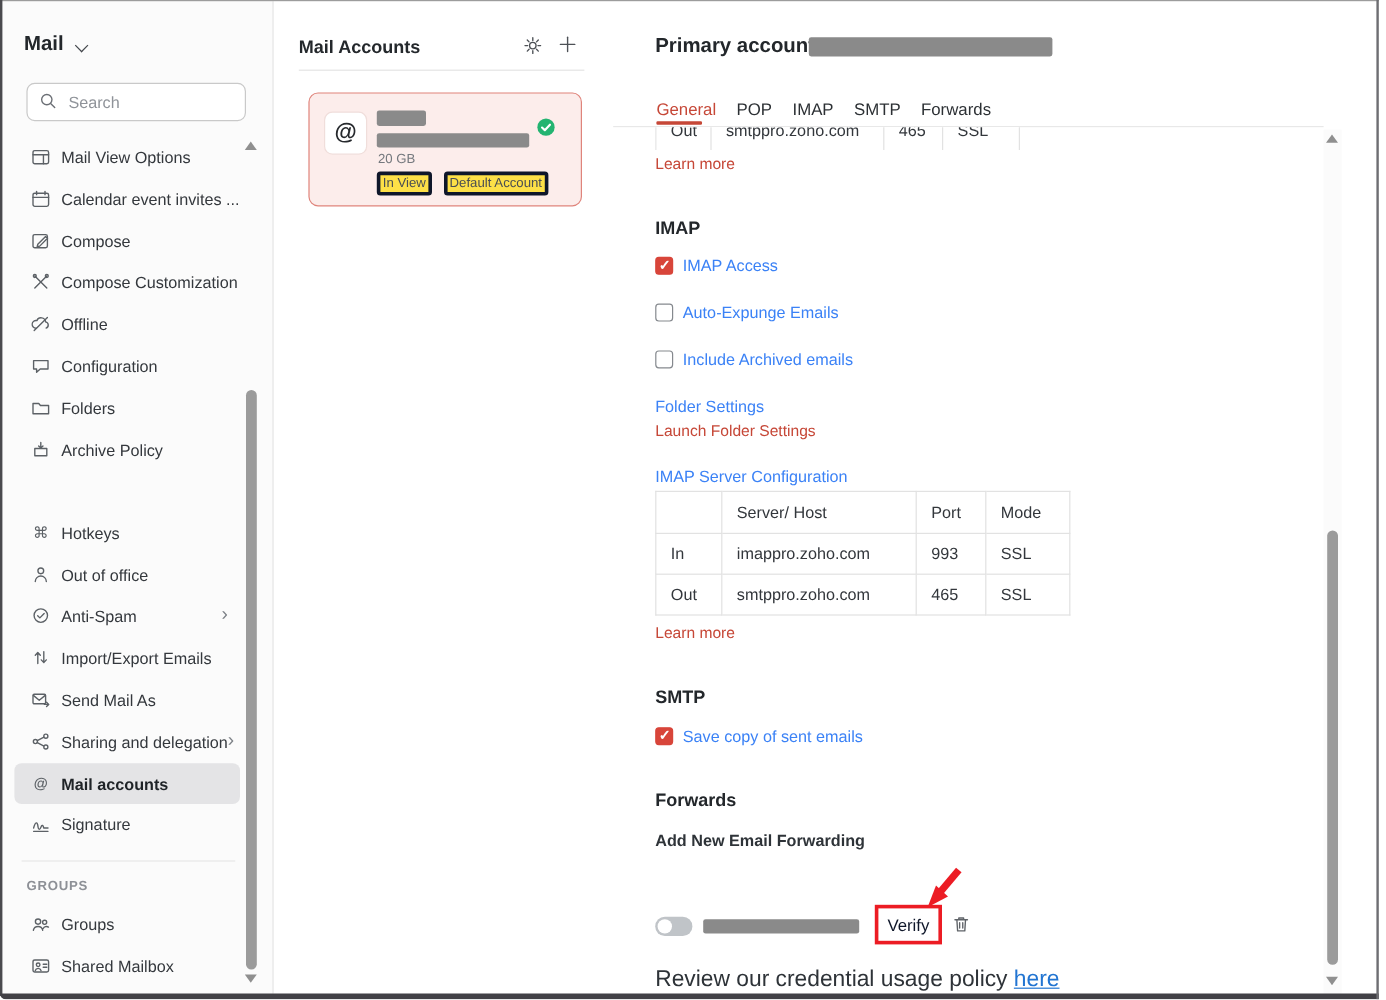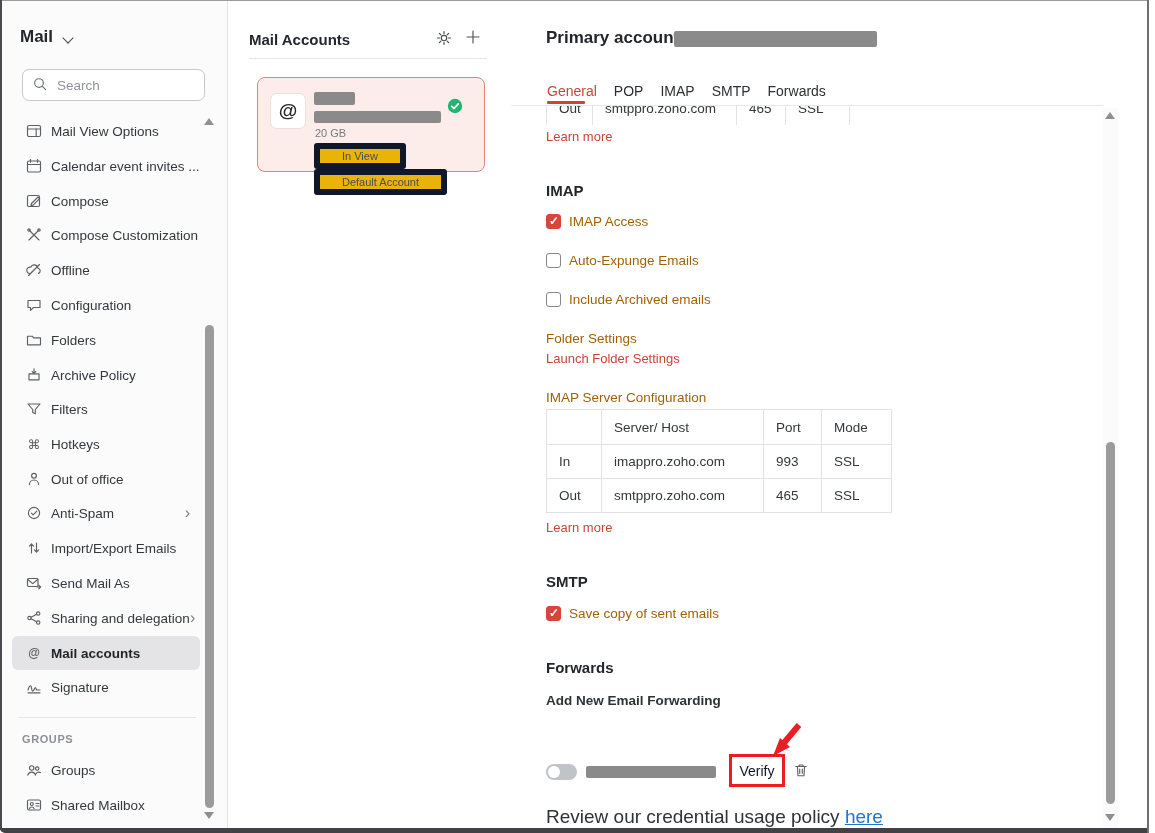--- a/index.html
+++ b/index.html
@@ -42,33 +42,33 @@
   .mp-title{position:absolute;left:249px;top:31px;font-size:15px;font-weight:700;color:#24282c;}
   .mp-gear{position:absolute;left:436px;top:30px;color:#4d5156;}
   .mp-plus{position:absolute;left:465px;top:29px;color:#4d5156;}
   .mp-divider{position:absolute;left:249px;top:58px;width:238px;height:1px;background:#e4e4e4;}
 
   .account-card{position:absolute;left:257px;top:77px;width:226px;height:93px;background:#fcedeb;border:1px solid #df847b;border-radius:8px;}
   .at-tile{position:absolute;left:12px;top:15px;width:34px;height:34px;background:#fff;border:1px solid #f0dedb;border-radius:7px;
            display:flex;align-items:center;justify-content:center;font-size:19px;font-weight:700;color:#26292d;}
   .redact{background:#8a8a8a;border-radius:2px;}
   .card-storage{position:absolute;left:57px;top:49px;font-size:11px;color:#75797e;}
-  .badge{display:inline-block;height:14px;line-height:14px;padding:0 22px;background:#eab308;border:6px solid #0f172a;border-radius:3px;font-size:11px;color:#4a4e53;margin-right:6px;}
+  .badge{display:inline-block;height:14px;line-height:14px;padding:0 2px;background:#fde047;border:3px solid #0f172a;border-radius:3px;font-size:11px;color:#4a4e53;margin-right:6px;}
 
   
   .rp-title{position:absolute;left:546px;top:28px;font-size:17px;font-weight:700;color:#23272b;}
   .tabs{position:absolute;left:547px;top:83px;display:flex;gap:17px;font-size:14px;color:#2c3034;}
   .tab{cursor:pointer;}
   .tab.active{color:#c64737;}
   .tab-underline{position:absolute;left:547px;top:101px;width:38px;height:3px;background:#c64737;border-radius:1px;}
   .tabbar-border{position:absolute;left:511px;top:105px;width:592px;height:1px;background:#e8e8e8;}
 
   .zlink{color:#c64737;font-size:13px;cursor:pointer;}
   .sec-h{font-size:15px;font-weight:700;color:#23272b;}
-  .lbl{font-size:13.5px;color:#a16207;}
+  .lbl{font-size:13.5px;color:#3b82f6;}
   .sublbl{font-size:13.5px;font-weight:700;color:#2e3338;}
 
   .cbrow{position:absolute;left:546px;display:flex;align-items:center;gap:8px;}
   .cb{width:15px;height:15px;border:1.4px solid #85898e;border-radius:3px;background:#fff;box-sizing:border-box;position:relative;}
   .cb.on{background:#d8453a;border-color:#d8453a;}
   .cb.on::after{content:"\2713";position:absolute;left:2px;top:-1px;color:#fff;font-size:12px;font-weight:700;}
 
   table.cfg{border-collapse:collapse;font-size:13.5px;color:#33373c;}
   table.cfg td,table.cfg th{border:1px solid #e2e2e2;padding:0 0 0 12px;text-align:left;font-weight:400;height:33px;}
   table.cfg th{height:34px;color:#33373c;}
@@ -176,28 +176,20 @@
     <span class="sl">Folders</span>
     </div>
   <div class="side-item" style="top:358px">
     <span class="si">
         <svg viewBox="0 0 16 16" width="16" height="16" fill="none" stroke="currentColor" stroke-width="1.15" stroke-linecap="round" stroke-linejoin="round">
           <path d="M3 6.8 h10 v6 H3 z"></path>
           <path d="M8 1.8 v4.6 M6.2 4.6 L8 6.4 L9.8 4.6"></path>
         </svg>
       </span>
     <span class="sl">Archive Policy</span>
-    </div>
-  <div class="side-item" style="top:392px">
-    <span class="si">
-        <svg viewBox="0 0 16 16" width="16" height="16" fill="none" stroke="currentColor" stroke-width="1.15" stroke-linecap="round" stroke-linejoin="round">
-          <path d="M2 3 h12 l-4.7 5.5 v4.3 l-2.6-1.3 V8.5 z"></path>
-        </svg>
-      </span>
-    <span class="sl">Filters</span>
     </div>
   <div class="side-item" style="top:427px">
     <span class="si">
         <svg viewBox="0 0 16 16" width="16" height="16" fill="none" stroke="currentColor" stroke-width="1.15" stroke-linecap="round" stroke-linejoin="round">
           <text x="8" y="12.5" text-anchor="middle" font-size="13" fill="currentColor" stroke="none">⌘</text>
         </svg>
       </span>
     <span class="sl">Hotkeys</span>
     </div>
   <div class="side-item" style="top:462px">

